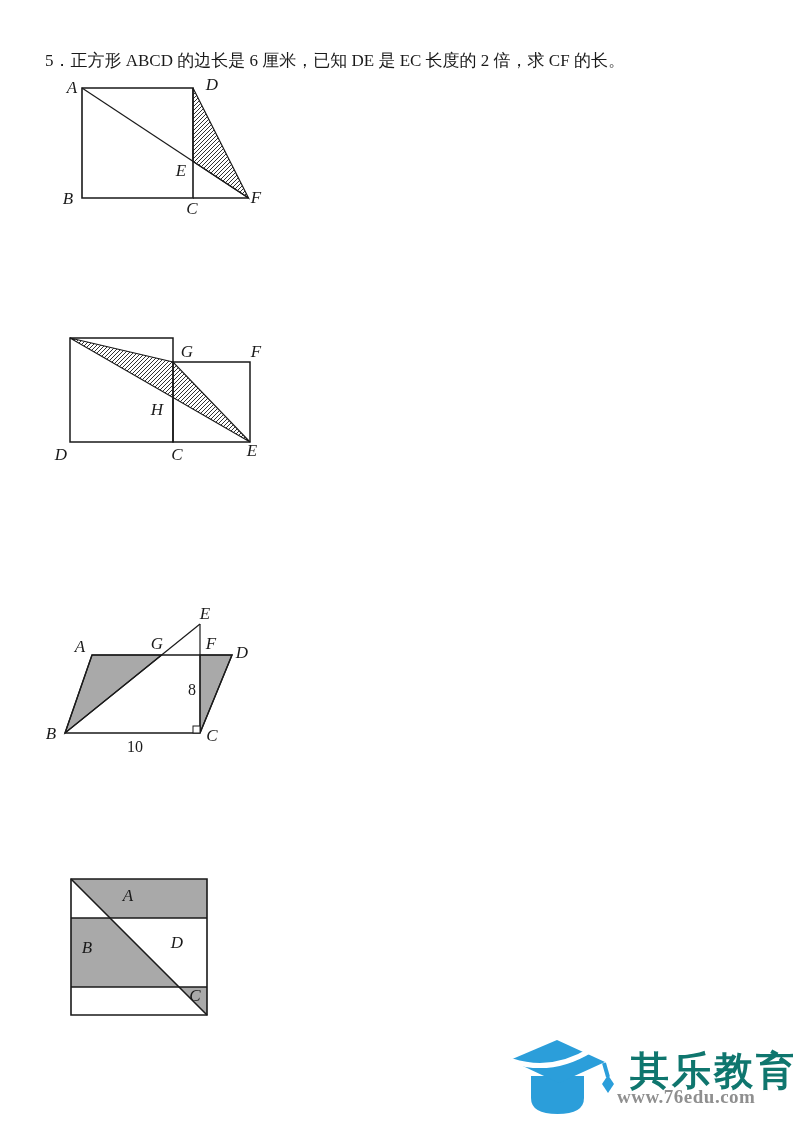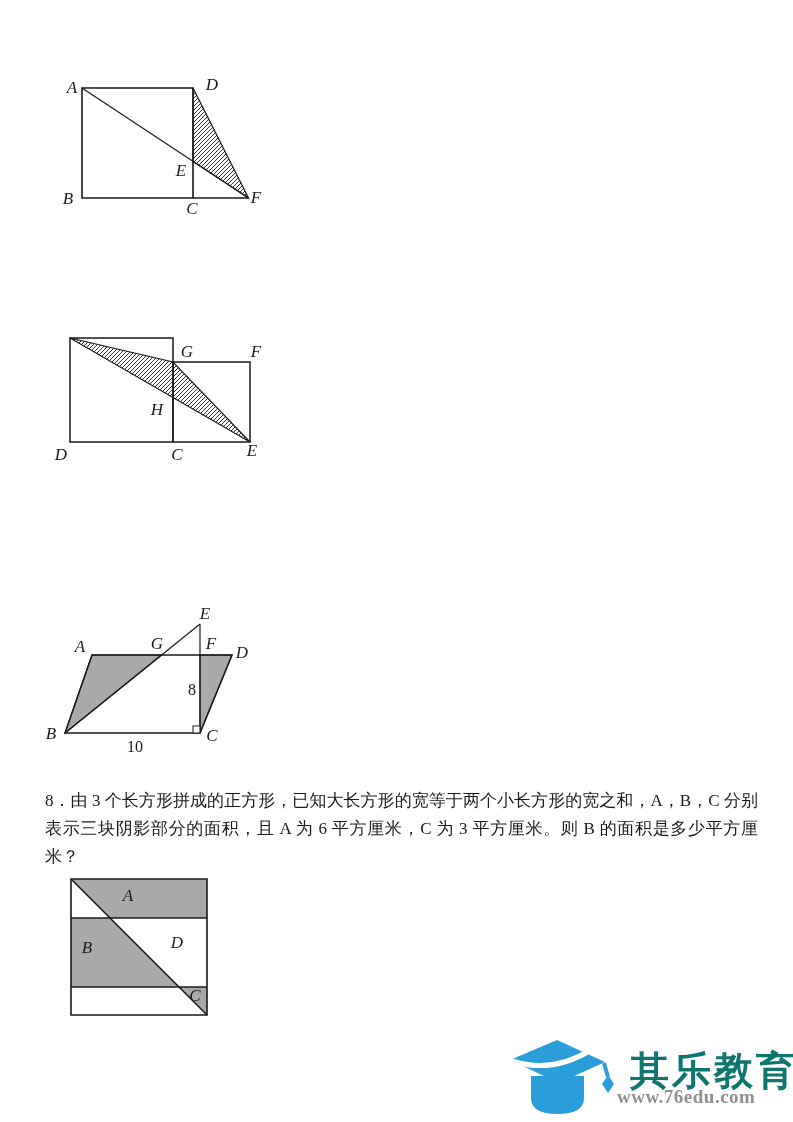--- a/index.html
+++ b/index.html
@@ -18,20 +18,21 @@
              font-size:39px;letter-spacing:3px;color:#0f766e;white-space:nowrap;margin-left:13px;}
   .logo-url{position:absolute;left:117px;top:54px;width:176px;
             font-family:Liberation Serif, serif;font-weight:bold;
             font-size:19px;letter-spacing:0.5px;color:#8f8f8f;white-space:nowrap;}
 </style>
 </head>
 <body>
 
 <div class="page">
 
+  <p class="prob" style="top:47px">5．正方形 ABCD 的边长是 6 厘米，已知 DE 是 EC 长度的 2 倍，求 CF 的长。</p>
 
   <svg class="fig" style="left:40px;top:72px" width="235" height="155" viewBox="0 0 235 155">
     <defs>
       <pattern id="hatch5" width="4" height="4" patternUnits="userSpaceOnUse">
         <path d="M-1,5 L5,-1" stroke="#1a1a1a" stroke-width="0.9"></path>
       </pattern>
     </defs>
     <polygon points="42,16 153,16 153,126 42,126" fill="none" stroke="#1a1a1a" stroke-width="1.6"></polygon>
     <line x1="153" y1="126" x2="208.5" y2="126" stroke="#1a1a1a" stroke-width="1.4"></line>
     <polygon points="153,16 153,89.5 208.5,126" fill="url(#hatch5)" stroke="#1a1a1a" stroke-width="1.2"></polygon>
@@ -74,21 +75,20 @@
     <text class="vlabel" text-anchor="middle" x="202" y="58">D</text>
     <text class="vlabel" text-anchor="middle" x="11" y="139">B</text>
     <text class="vlabel" text-anchor="middle" x="172" y="141">C</text>
     <text class="vlabel" text-anchor="middle" x="165" y="19">E</text>
     <text class="vlabel" text-anchor="middle" x="117" y="49">G</text>
     <text class="vlabel" text-anchor="middle" x="171" y="49">F</text>
     <text class="dlabel" text-anchor="middle" x="152" y="95">8</text>
     <text class="dlabel" text-anchor="middle" x="95" y="152">10</text>
   </svg>
 
-  <p class="prob" style="top:787px">8．由 3 个长方形拼成的正方形，已知大长方形的宽等于两个小长方形的宽之和，A，B，C 分别表示三块阴影部分的面积，且 A 为 6 平方厘米，C 为 3 平方厘米。则 B 的面积是多少平方厘米？</p>
 
   <svg class="fig" style="left:60px;top:872px" width="160" height="150" viewBox="0 0 160 150">
     <polygon points="11,7 147,7 147,46 50,46" fill="#a9a9a9"></polygon>
     <polygon points="11,46 50,46 119,115 11,115" fill="#a9a9a9"></polygon>
     <polygon points="119,115 147,115 147,143" fill="#a9a9a9"></polygon>
     <polygon points="11,7 147,7 147,143 11,143" fill="none" stroke="#1a1a1a" stroke-width="1.6"></polygon>
     <line x1="11" y1="46" x2="147" y2="46" stroke="#1a1a1a" stroke-width="1.3"></line>
     <line x1="11" y1="115" x2="147" y2="115" stroke="#1a1a1a" stroke-width="1.3"></line>
     <line x1="11" y1="7" x2="147" y2="143" stroke="#1a1a1a" stroke-width="1.6"></line>
     <text class="vlabel" text-anchor="middle" x="68" y="29">A</text>

